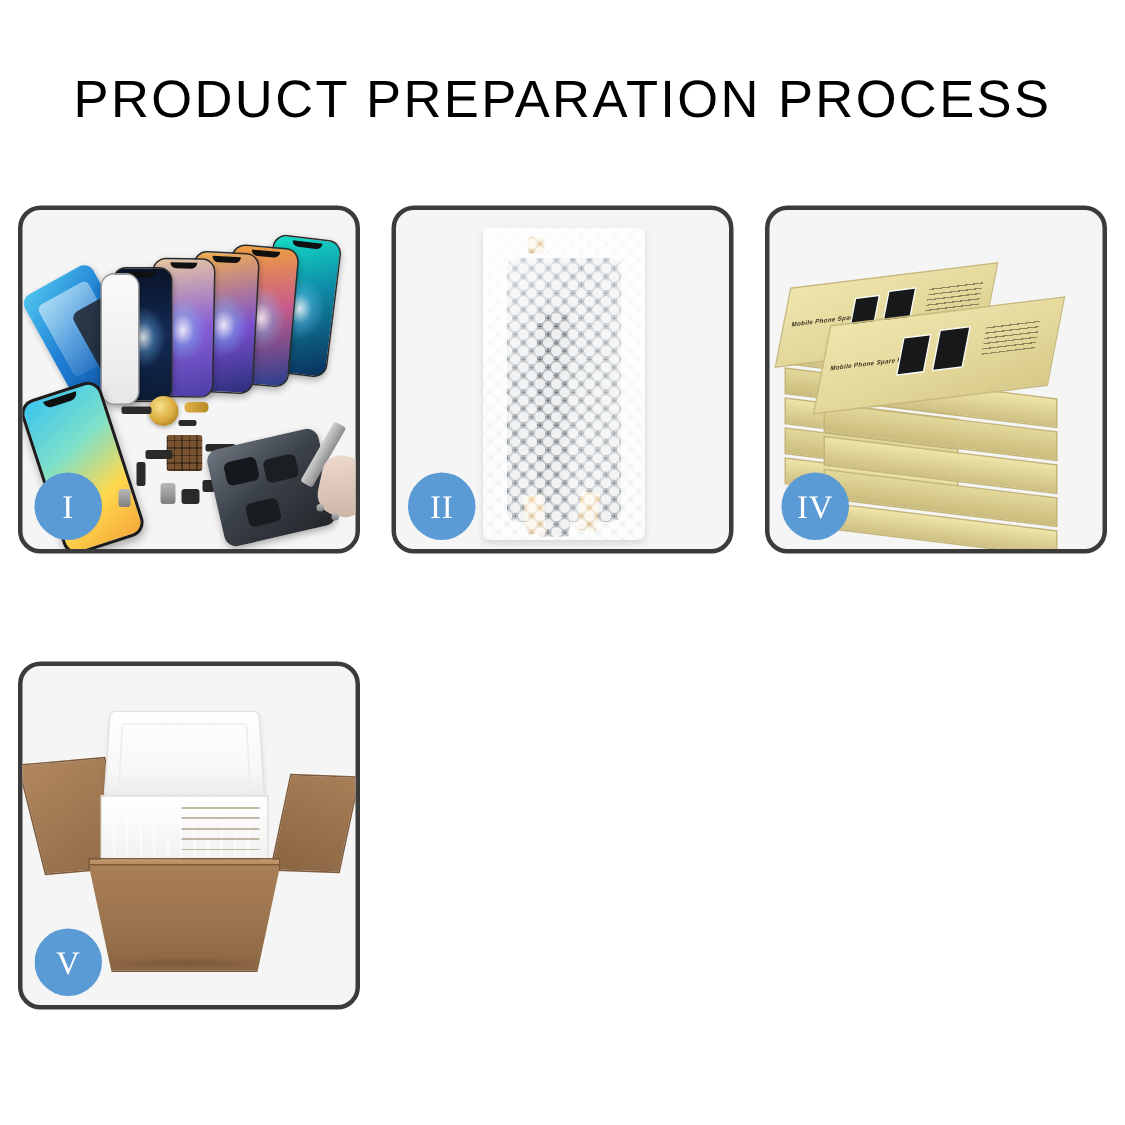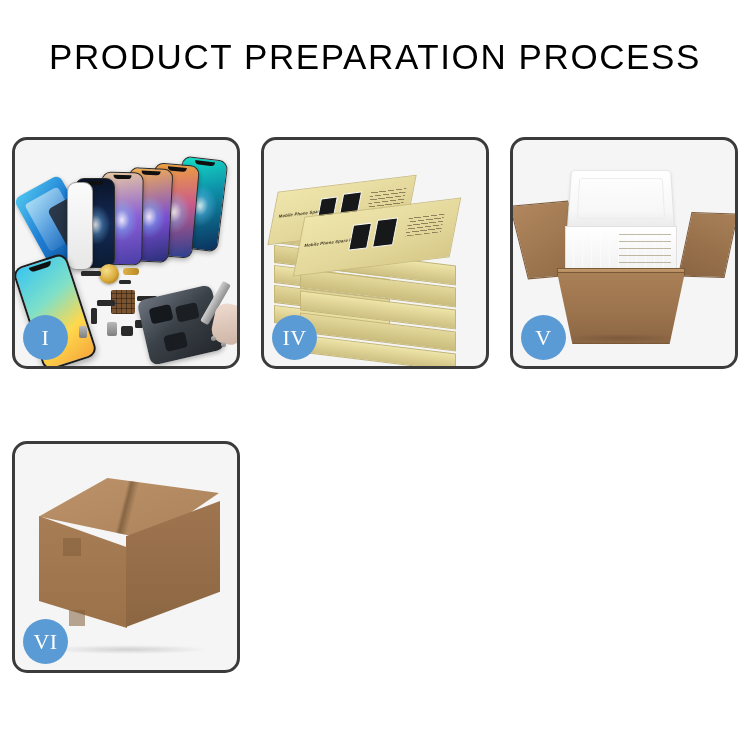--- a/index.html
+++ b/index.html
@@ -5,21 +5,21 @@
   * { box-sizing: border-box; margin: 0; padding: 0; }
   html, body {
     width: 750px; height: 750px;
     background: #ffffff;
     font-family: "Liberation Sans", sans-serif;
     overflow: hidden;
   }
   .page { position: relative; width: 750px; height: 750px; }
 
   
-  .header { padding-top: 36px; text-align: center; }
+  .header { padding-top: 46px; text-align: center; }
   .title {
     font-size: 35px;
     font-weight: 400;
     letter-spacing: 1.6px;
     color: #000;
     line-height: 42px;
     white-space: nowrap;
   }
   .subtitle {
     margin-top: 6px;
@@ -444,20 +444,33 @@
 
         <div class="p1-housing"></div>
         <div class="p1-tool"></div>
         <div class="p1-hand"></div>
         <div class="pt grey" style="left:196px;top:196px;width:5px;height:5px;border-radius:50%;"></div>
         <div class="pt grey" style="left:206px;top:202px;width:5px;height:5px;border-radius:50%;"></div>
       </div>
       <div class="badge">I</div>
     </div>
 
+    <div class="card">
+      <div class="stage">
+        <div class="p2-bag">
+          <div class="p2-inner"></div>
+          <div class="p2-strip"></div>
+          <div class="p2-tabtop"></div>
+          <div class="p2-tabs" style="position:absolute;inset:0;"></div>
+          <div class="p2-bubbles"></div>
+          <div class="p2-sheen"></div>
+        </div>
+      </div>
+      <div class="badge">II</div>
+    </div>
 
 
     <div class="card">
       <div class="p4">
 
         <div class="slab" style="left:10px;top:92px;width:116px;height:18px;transform:skewY(7deg);"></div>
         <div class="slab dark" style="left:10px;top:112px;width:116px;height:18px;transform:skewY(7deg);"></div>
         <div class="slab" style="left:10px;top:132px;width:116px;height:18px;transform:skewY(7deg);"></div>
         <div class="slab dark" style="left:10px;top:152px;width:116px;height:18px;transform:skewY(7deg);"></div>
         <div class="slab" style="left:10px;top:172px;width:116px;height:18px;transform:skewY(7deg);"></div>
@@ -495,26 +508,15 @@
         <div class="p5-foam"></div>
         <div class="p5-trays"></div>
         <div class="p5-trays2"></div>
         <div class="p5-rim"></div>
         <div class="p5-body"></div>
         <div class="p5-shadow"></div>
       </div>
       <div class="badge">V</div>
     </div>
 
-    <div class="card">
-      <div class="stage">
-        <div class="p6-top"></div>
-        <div class="p6-left"></div>
-        <div class="p6-right"></div>
-        <div class="p6-tape" style="left:48px;top:94px;width:18px;height:18px;"></div>
-        <div class="p6-tape" style="left:54px;top:166px;width:16px;height:16px;"></div>
-        <div class="p6-shadow"></div>
-      </div>
-      <div class="badge">VI</div>
-    </div>
 
   </div>
 </div>
 
 </body></html>

